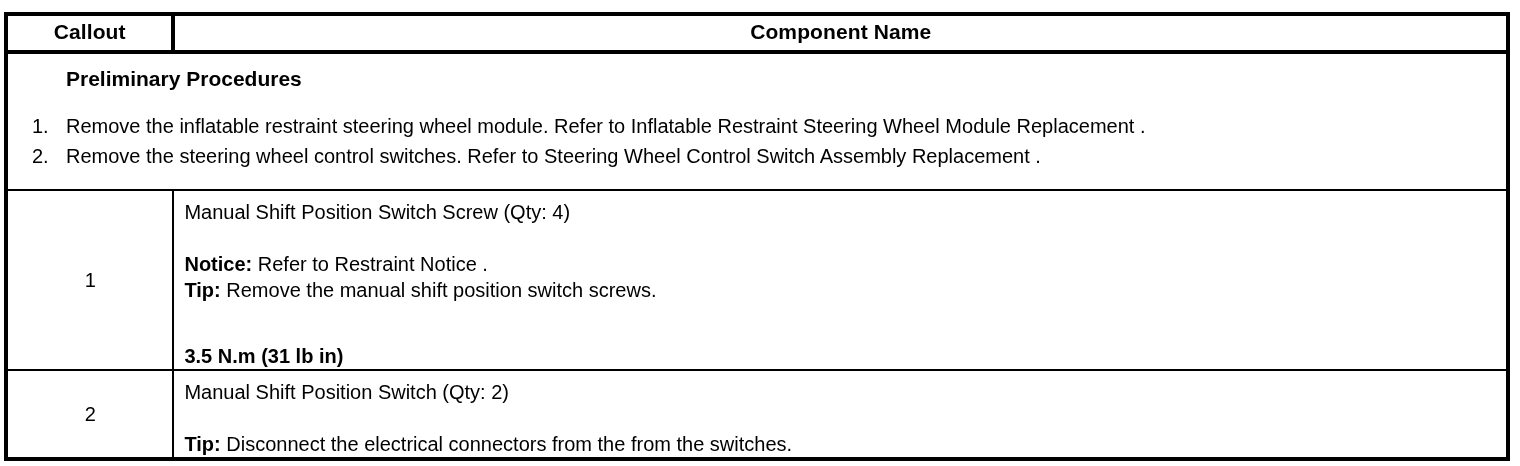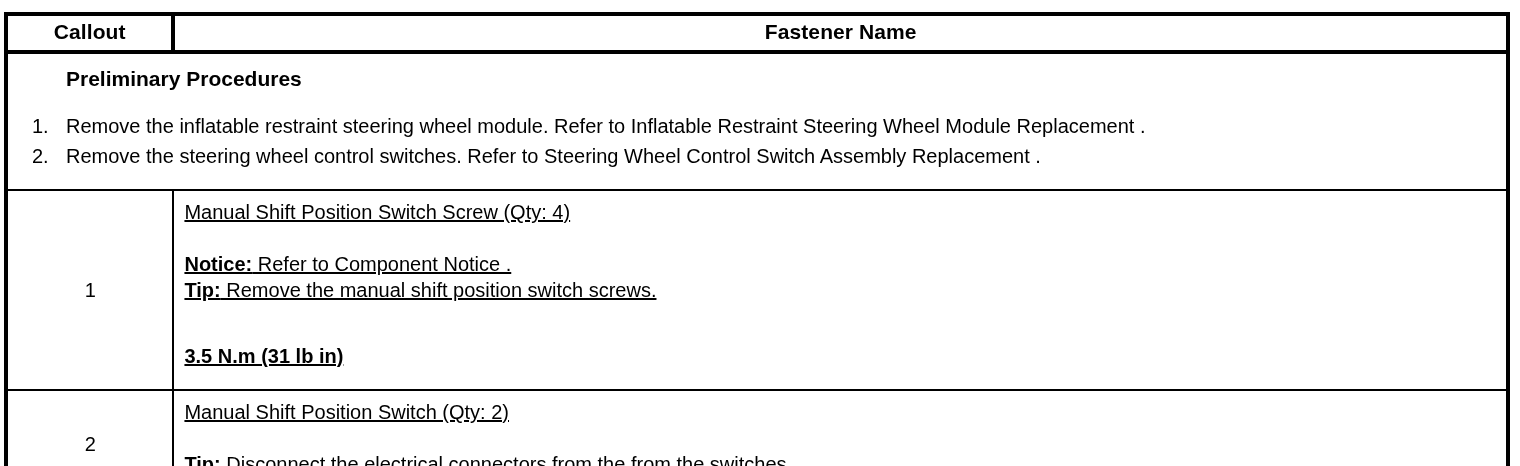--- a/index.html
+++ b/index.html
@@ -65,24 +65,23 @@
     border-bottom: 2px solid #000000;
     text-align: center;
     vertical-align: middle;
     font-size: 20px;
     line-height: 1.2;
     padding: 0;
   }
   td.cell-body {
     border-bottom: 2px solid #000000;
     vertical-align: top;
-    padding: 8px 10px 20px 10px;
+    padding: 8px 10px 0 10px;
     font-size: 20px;
     line-height: 1.28;
-    text-decoration: underline;
   }
 
   
   tr.row-last > td {
     border-bottom: none;
   }
 
   
   td.cell-prelim {
     border-bottom: 2px solid #000000;
@@ -144,21 +143,21 @@
       <col class="col-callout">
       <col class="col-name">
     </colgroup>
 
     <thead>
       <tr class="header-row">
         <th class="th-callout">
           <span class="hdr-text">Callout</span>
         </th>
         <th class="th-name">
-          <span class="hdr-text">Fastener Name</span>
+          <span class="hdr-text">Component Name</span>
         </th>
       </tr>
     </thead>
 
     <tbody>
 
       <tr>
         <td class="cell-prelim" colspan="2">
           <span class="prelim-title">Preliminary Procedures</span>
           <ol class="prelim-list">
@@ -174,21 +173,21 @@
         </td>
       </tr>
 
       <tr>
         <td class="cell-callout">
           <span class="callout-num">1</span>
         </td>
         <td class="cell-body">
           <span class="line">Manual Shift Position Switch Screw (Qty: 4)</span>
 
-          <span class="line gap-above"><span class="lbl-bold">Notice:</span><span> Refer to Component Notice .</span></span>
+          <span class="line gap-above"><span class="lbl-bold">Notice:</span><span> Refer to Restraint Notice .</span></span>
 
           <span class="line"><span class="lbl-bold">Tip:</span><span> Remove the manual shift position switch screws.</span></span>
 
           <span class="line bold-line gap-above-lg">3.5 N.m (31 lb in)</span>
         </td>
       </tr>
 
       <tr class="row-last">
         <td class="cell-callout">
           <span class="callout-num">2</span>

